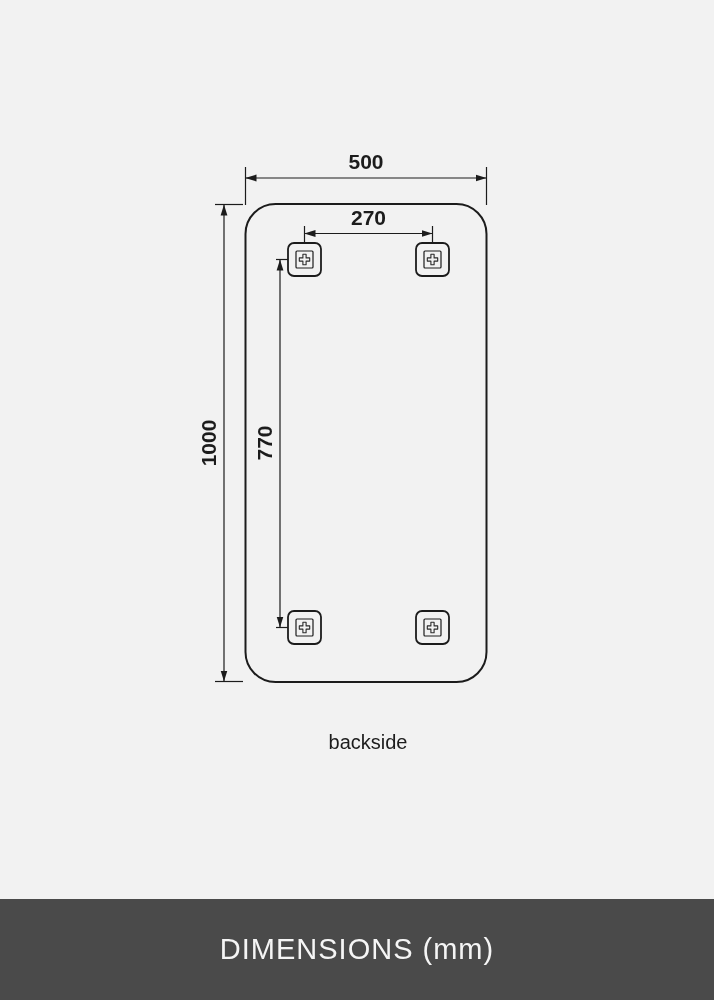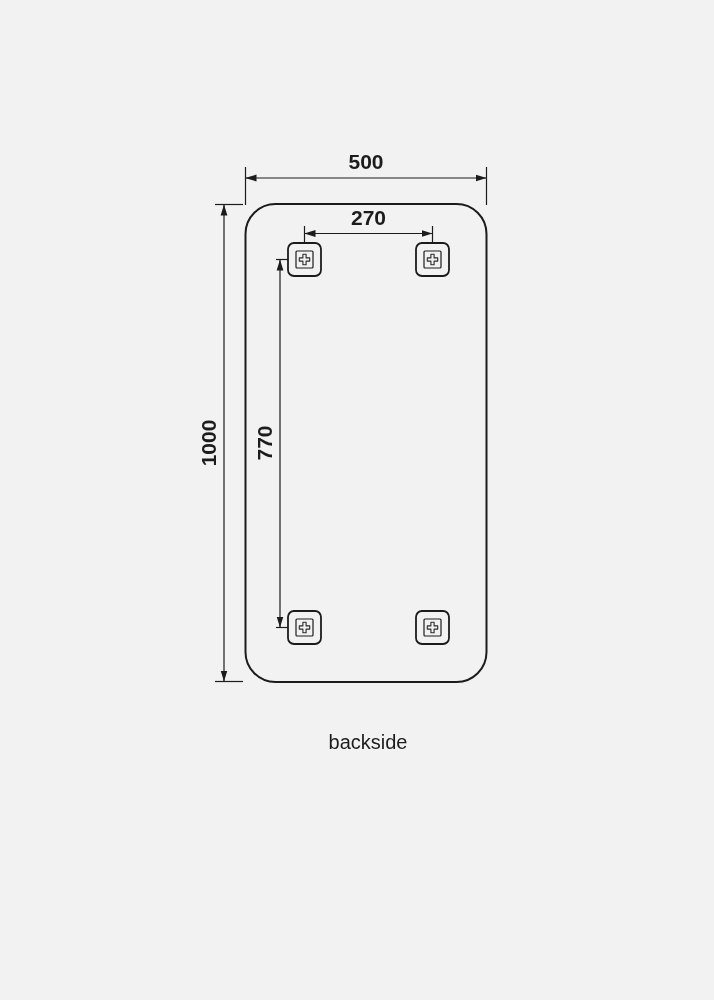--- a/index.html
+++ b/index.html
@@ -139,14 +139,17 @@
         <line class="thin-line" x1="276" y1="259.5" x2="288" y2="259.5"></line>
         <line class="thin-line" x1="276" y1="627.5" x2="288" y2="627.5"></line>
         <line class="thin-line" x1="280" y1="259.5" x2="280" y2="627.5" marker-start="url(#arr)" marker-end="url(#arr)"></line>
         <text class="dim-text" transform="translate(272,443) rotate(-90)" text-anchor="middle">770</text>
       </g>
 
       <text class="caption-text" x="368" y="749" text-anchor="middle">backside</text>
     </svg>
   </div>
 
+  <div class="footer-bar">
+    <div class="footer-title">DIMENSIONS (mm)</div>
+  </div>
 
 </div>
 
 </body></html>

